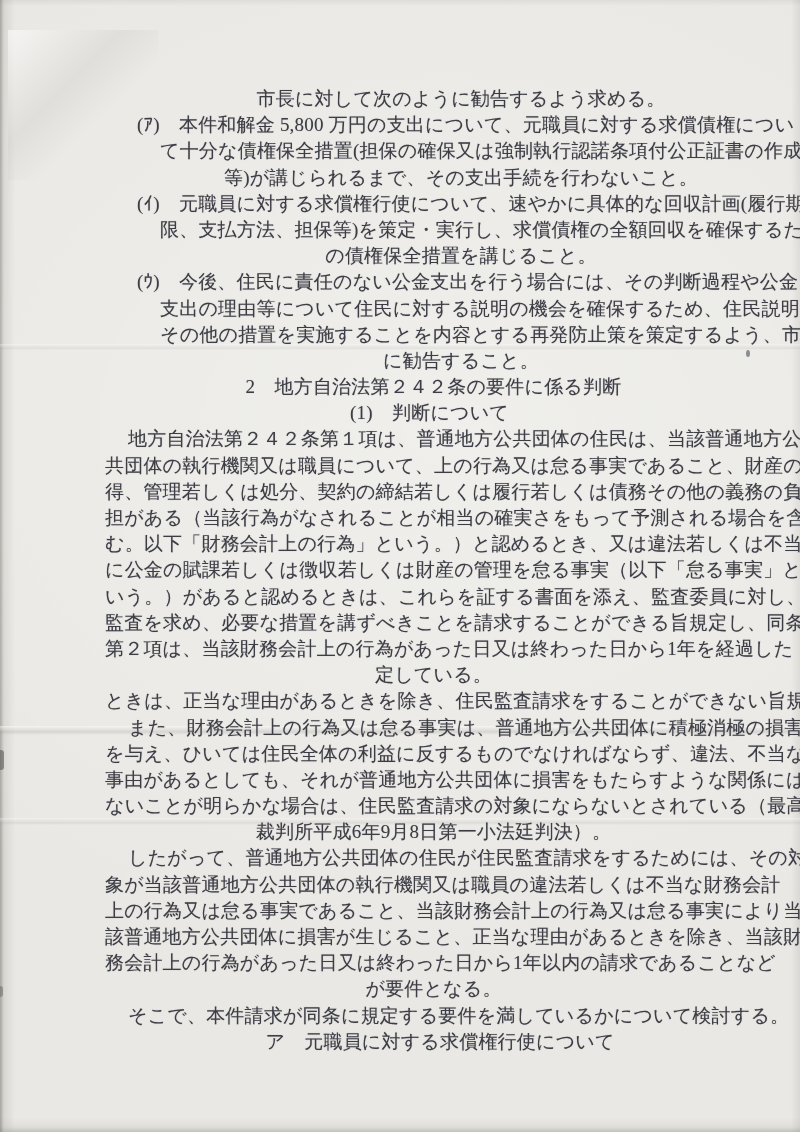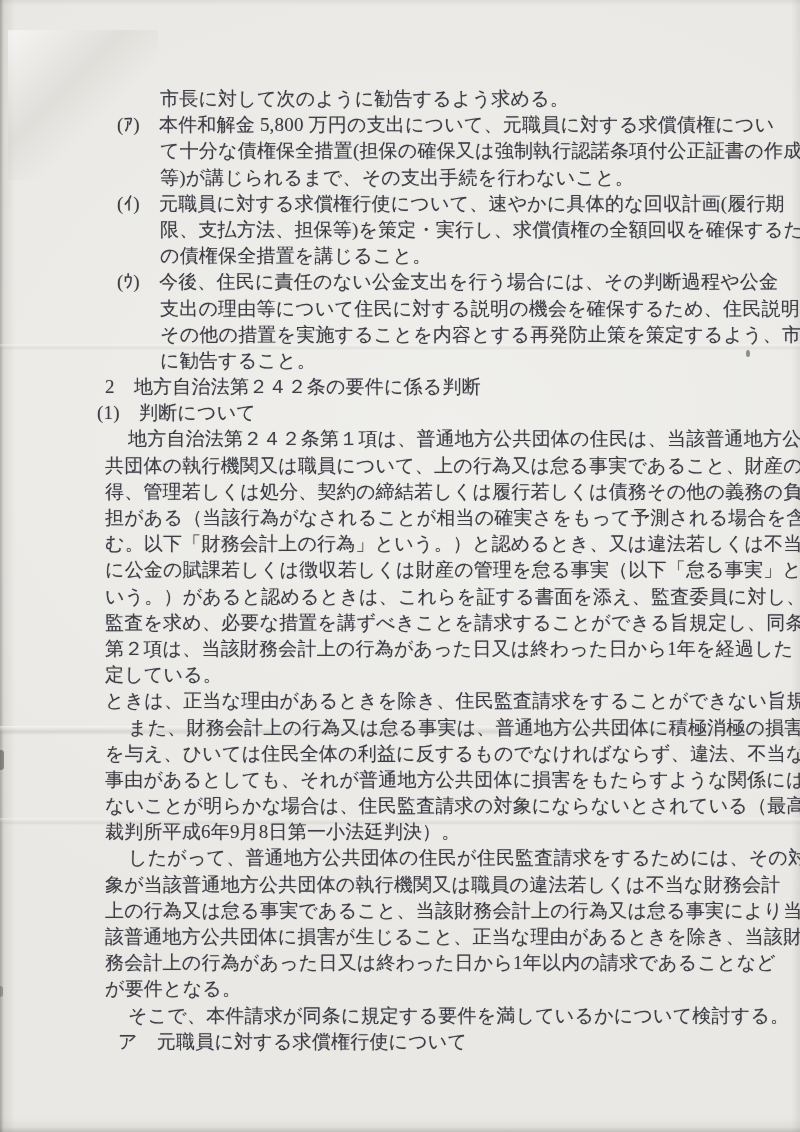--- a/index.html
+++ b/index.html
@@ -41,27 +41,27 @@
     position:absolute;
     left:97px;top:86px;
     width:665px;
     font-size:19px;
     line-height:26.2px;
     color:#3c3d45;
     text-shadow:0 0 1px rgba(60,61,69,0.35);
     letter-spacing:0.2px;
     white-space:nowrap;
   }
-  .line{height:26.2px;}
+  .line{height:26.2px;text-align:center;}
   
   .ind-body{margin-left:8px;}
   .ind-num1{}
   .ind-kana{margin-left:21px;}
   .ind-para{margin-left:31px;}
-  .ind-mark{margin-left:20px;}
+  .ind-mark{margin-left:40px;}
   .ind-cont{margin-left:63px;}
 </style>
 </head>
 <body>
 
 <div class="page">
   <div class="fold-corner"></div>
   <div class="crease crease-1"></div>
   <div class="crease crease-2"></div>
   <div class="crease crease-3"></div>

